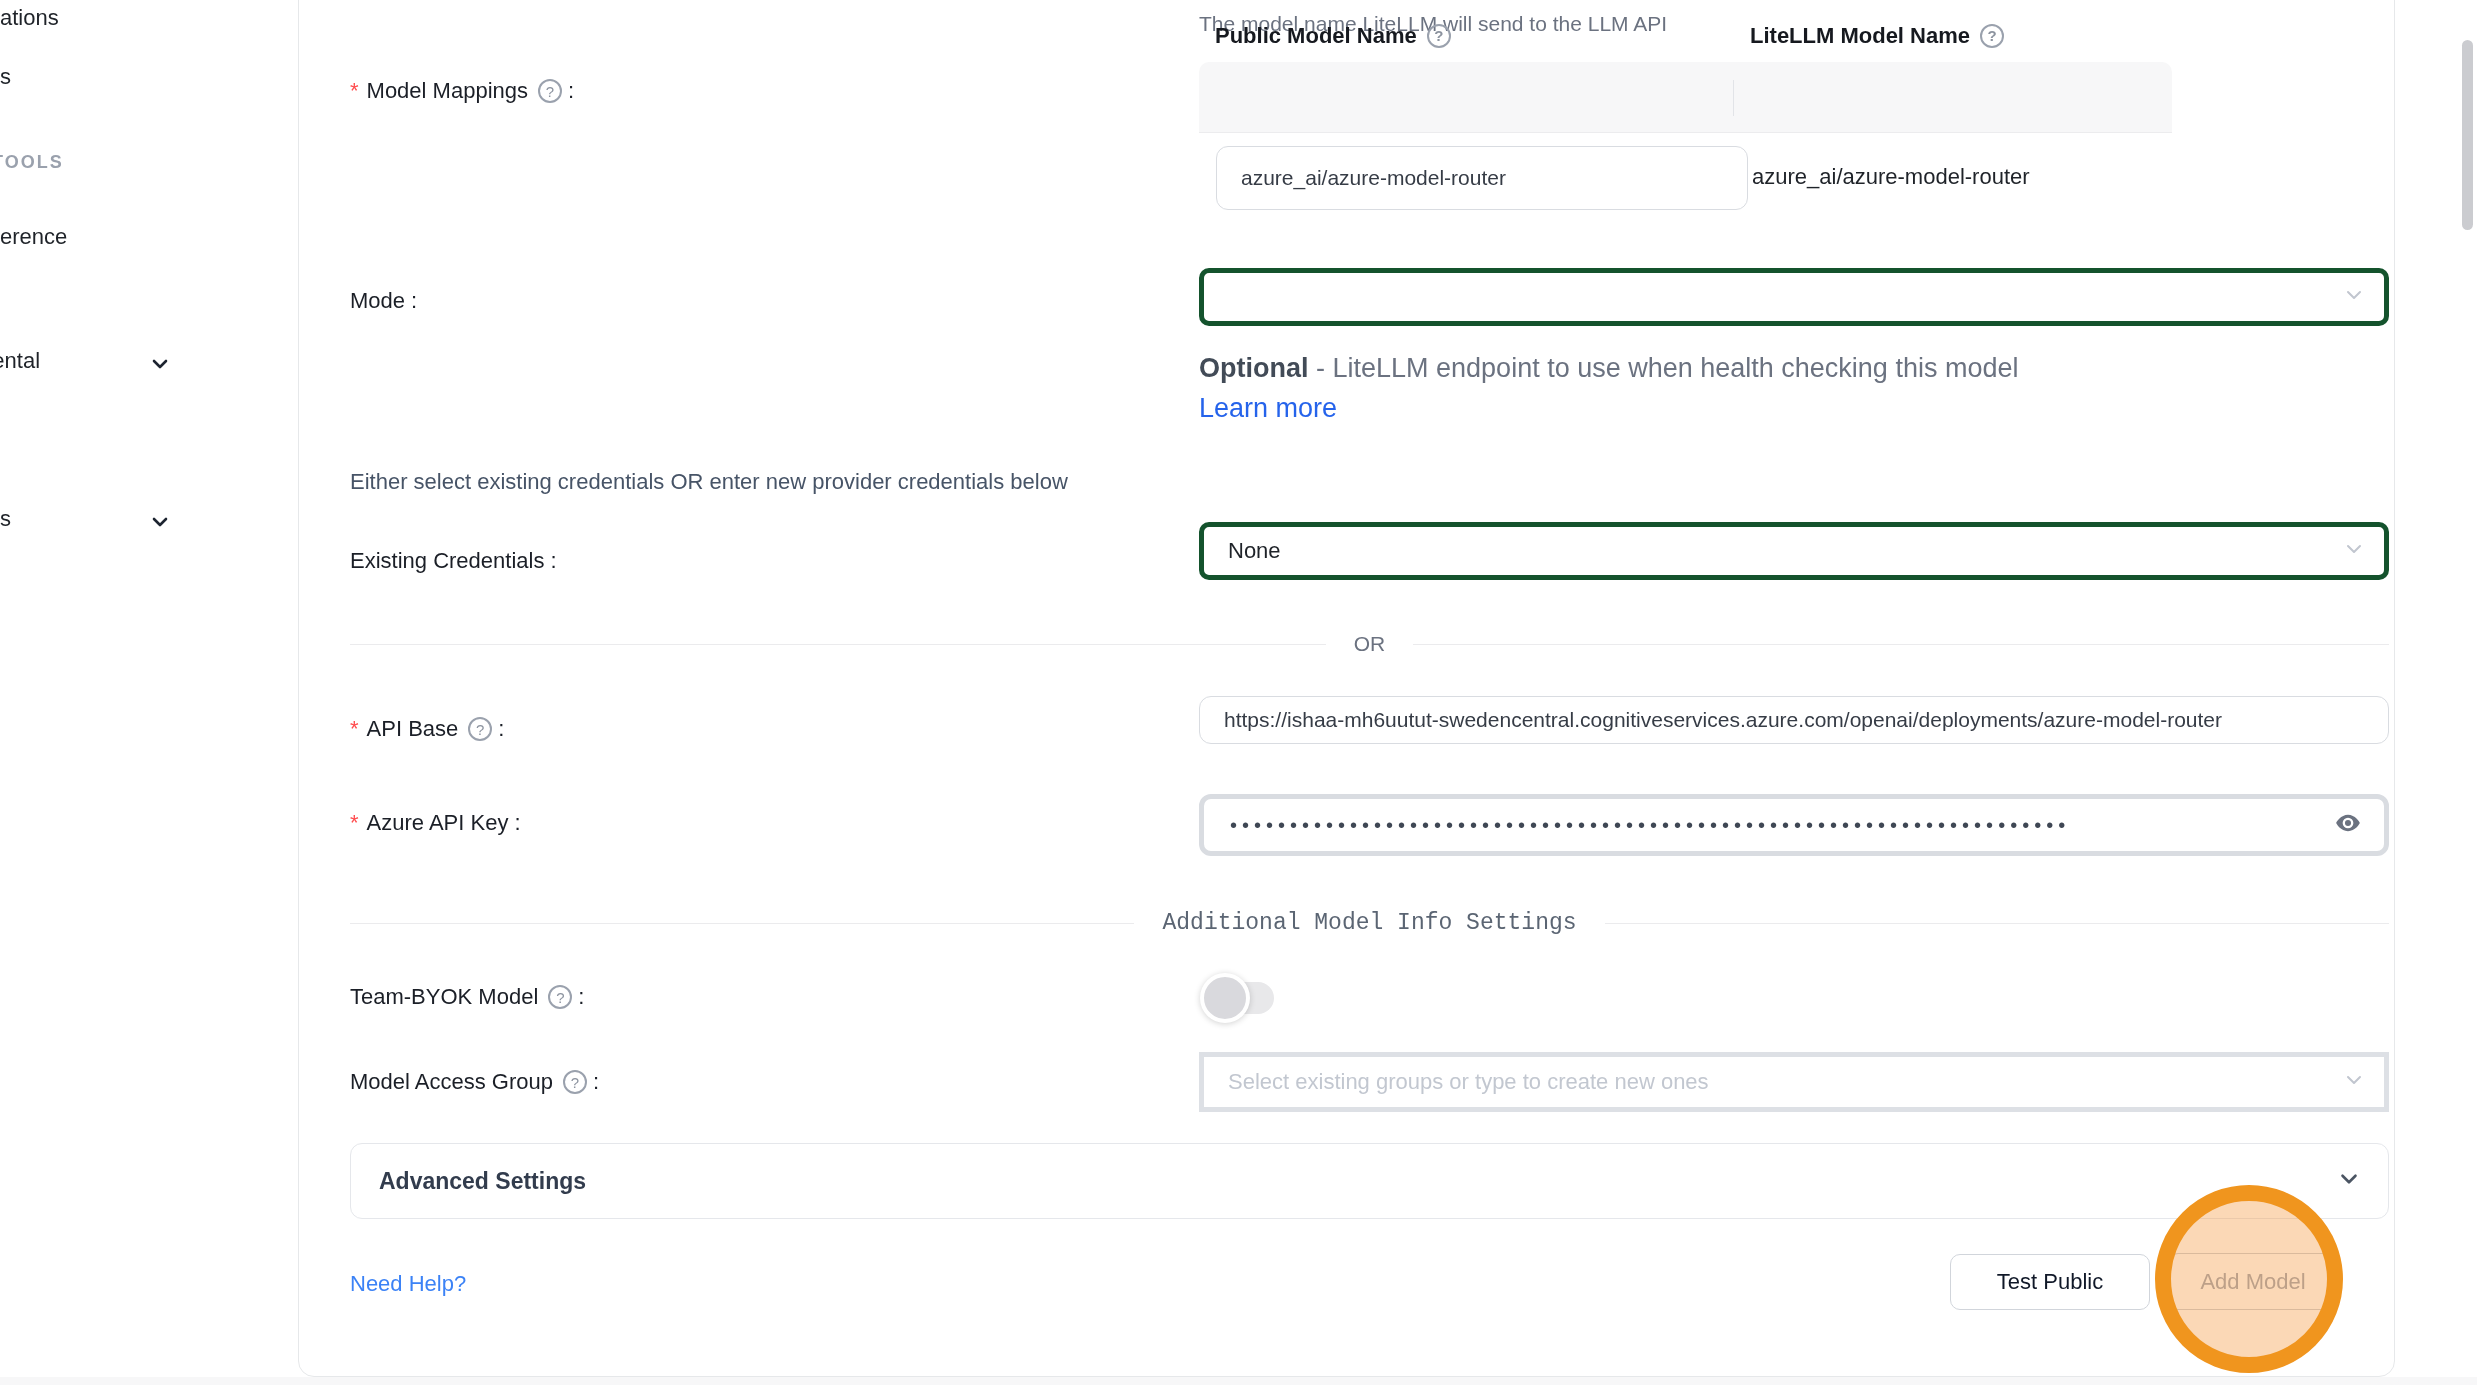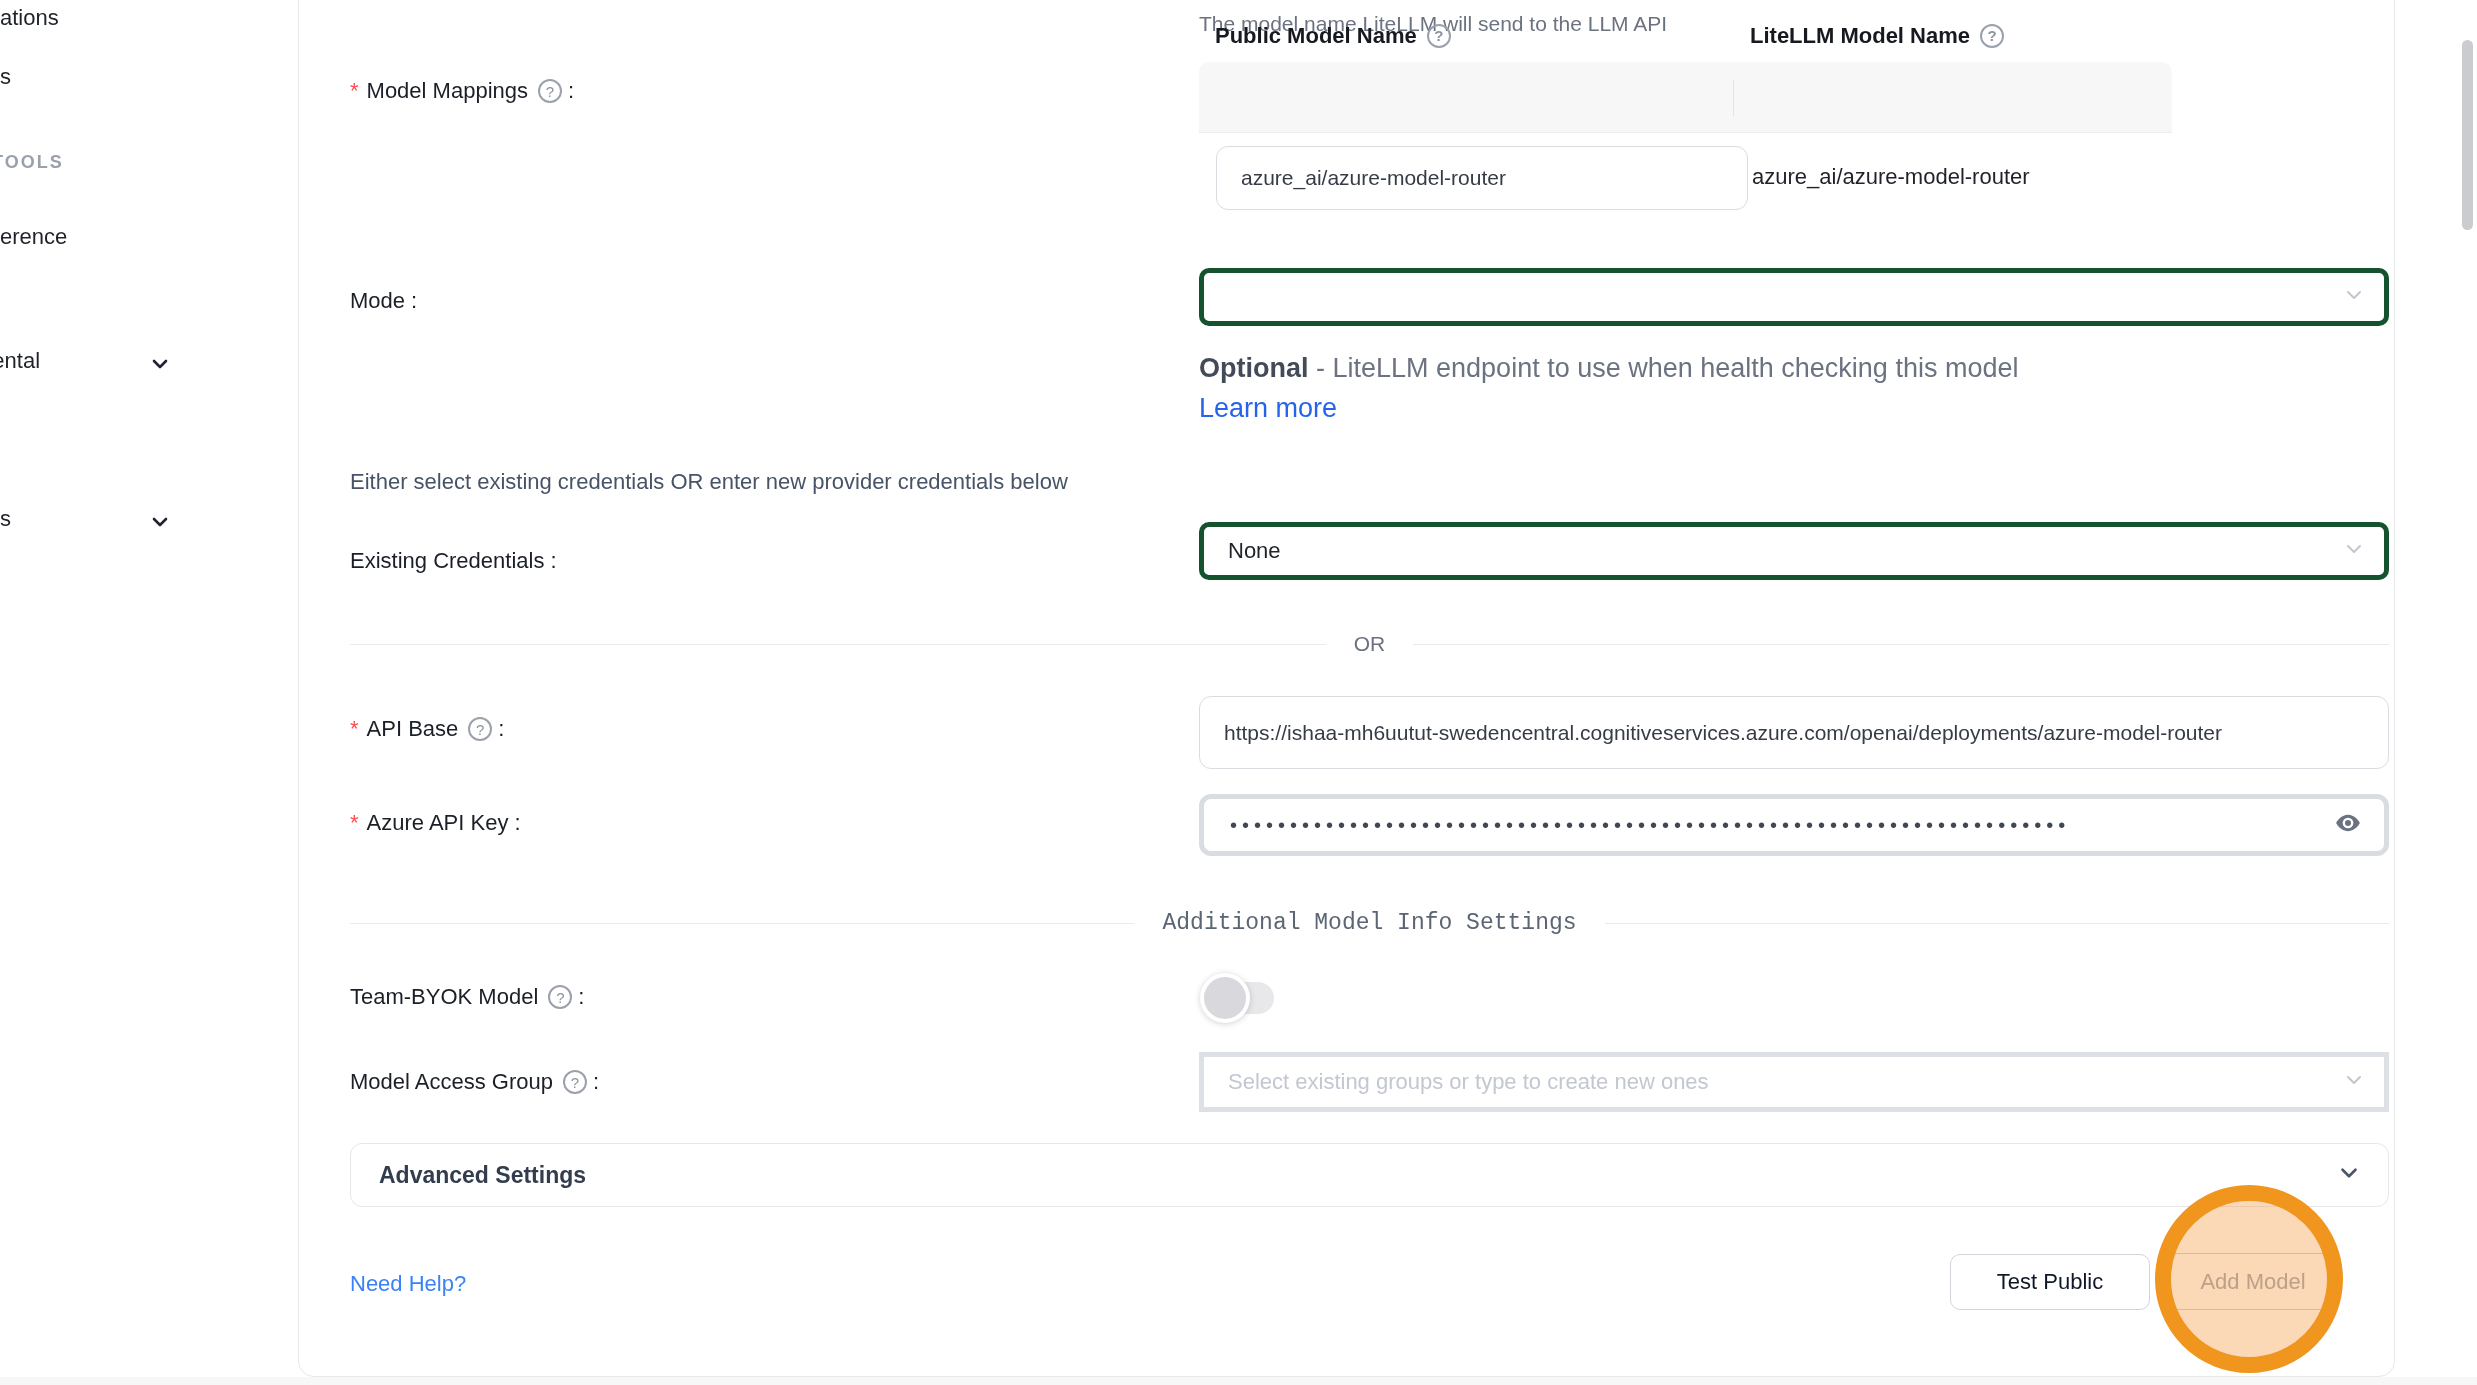--- a/index.html
+++ b/index.html
@@ -75,21 +75,21 @@
   
   .toggle { position:absolute; left:1200px; top:972px; width:92px; height:52px; cursor:pointer; }
   .toggle .track { position:absolute; left:14px; top:10px; width:60px; height:32px; border-radius:16px; background:#e8e8ea; }
   .toggle .knob {
     position:absolute; left:0; top:1px; width:50px; height:50px; border-radius:50%;
     background:#d9d9dd; border:4px solid #ffffff; box-shadow:0 1px 6px rgba(0,0,0,.18);
   }
 
   
   .adv-panel {
-    position:absolute; left:350px; top:1143px; width:2039px; height:64px;
+    position:absolute; left:350px; top:1143px; width:2039px; height:76px;
     border:1px solid #e5e7eb; border-radius:12px; background:#fff; cursor:pointer;
   }
   .adv-title { position:absolute; left:28px; top:50%; transform:translateY(-50%); font-size:23px; font-weight:700; color:#323c4d; }
   .adv-chev { position:absolute; right:26px; top:50%; transform:translateY(-50%); }
 
   .link { color:#2563eb; cursor:pointer; }
   .need-help { position:absolute; left:350px; top:1271px; font-size:22px; font-weight:500; color:#3b82f6; cursor:pointer; }
 
   .btn {
     position:absolute; display:flex; align-items:center; justify-content:center;
@@ -214,21 +214,21 @@
   </div>
 
   <div class="lbl-row" style="top:716px;">
     <span class="req">*</span>
     <span>API Base</span>
     <span class="qmark">
         <span>?</span>
       </span>
     <span class="colon">:</span>
   </div>
-  <input class="text-input" style="left: 1199px; top: 696px; width: 1190px; height: 73px;" value="https://ishaa-mh6uutut-swedencentral.cognitiveservices.azure.com/openai/deployments/azure-model-router">
+  <input class="text-input" style="left: 1199px; top: 696px; width: 1190px; height: 48px;" value="https://ishaa-mh6uutut-swedencentral.cognitiveservices.azure.com/openai/deployments/azure-model-router">
 
   <div class="lbl-row" style="top:810px;">
     <span class="req">*</span>
     <span>Azure API Key</span>
     <span class="colon">:</span>
   </div>
   <div class="select" style="left:1199px; top:794px; width:1190px; height:62px; border-color:#d9dce1; border-radius:12px; cursor:text;">
     <span class="dots" style="left:26px;">••••••••••••••••••••••••••••••••••••••••••••••••••••••••••••••••••••••</span>
     <span class="eye">
       <svg width="28" height="28" viewBox="0 0 24 24" fill="#6b7280">

